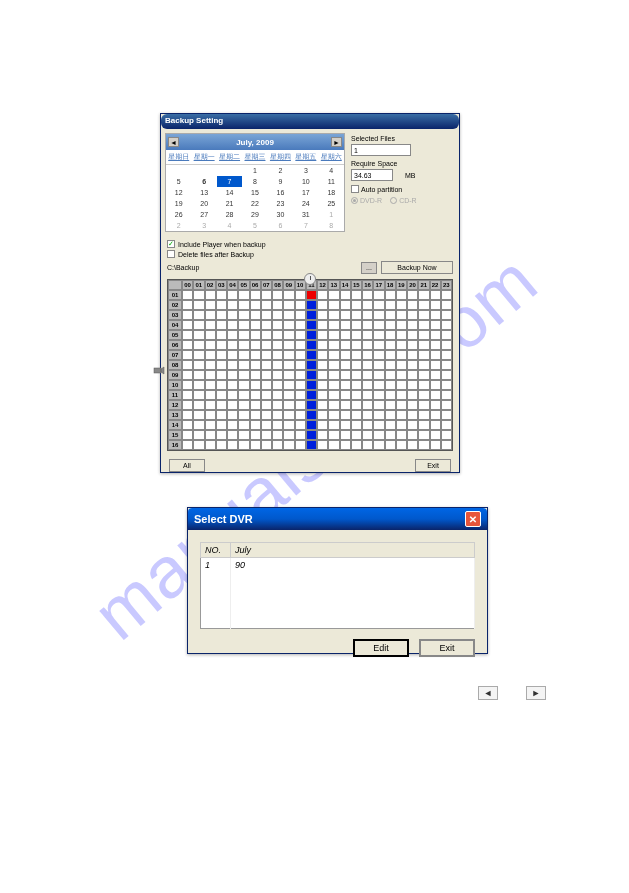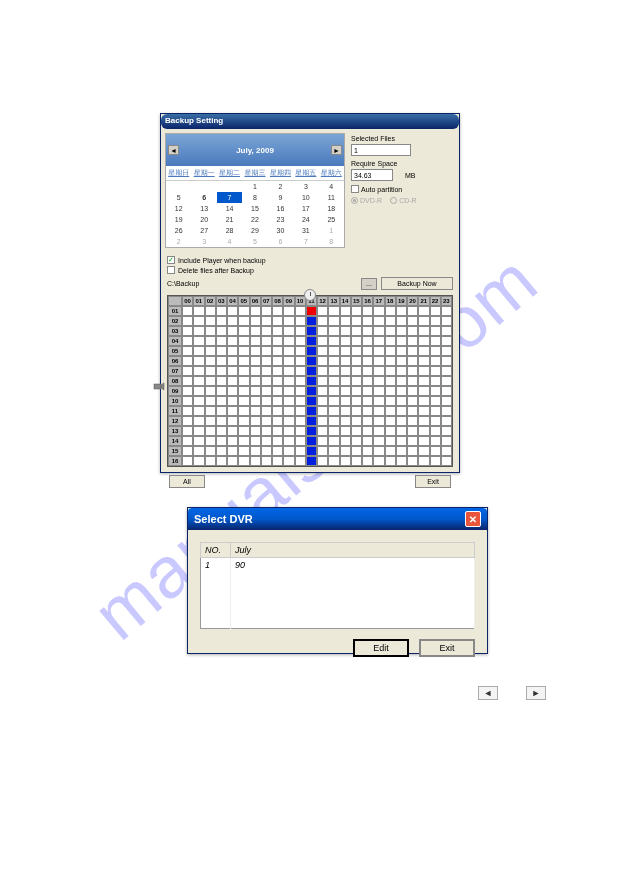--- a/index.html
+++ b/index.html
@@ -10,21 +10,21 @@
   .window1 { position: absolute; left: 160px; top: 113px; width: 300px; height: 360px; border: 1px solid #0a246a; background: #ece9d8; z-index: 2; box-shadow: 0 1px 3px rgba(0,0,0,0.3); }
   .window2 { position: absolute; left: 187px; top: 507px; width: 301px; height: 147px; border: 1px solid #0a246a; background: #ece9d8; z-index: 2; box-shadow: 0 1px 3px rgba(0,0,0,0.3); }
   
   .titlebar { height: 15px; background: linear-gradient(to bottom, #3a6ea5, #0a246a); color: #fff; font-size: 8px; font-weight: bold; padding: 2px 4px; display: flex; align-items: flex-start; border-radius: 6px; }
   .titlebar2 { height: 22px; background: linear-gradient(to bottom, #0066e5, #0058cc 50%, #0a246a); color: #fff; font-size: 11px; font-weight: bold; padding: 3px 6px; display: flex; align-items: center; justify-content: space-between; border-radius: 4px 4px 0 0; }
   .closebtn { width: 16px; height: 16px; background: #e8553a; border: 1px solid #fff; border-radius: 2px; color: #fff; display: flex; align-items: center; justify-content: center; font-size: 10px; font-weight: bold; cursor: pointer; }
   
   .top-area { display: flex; padding: 4px; gap: 4px; }
   
   .calendar { width: 180px; border: 1px solid #aaa; background: #fff; }
-  .cal-header { background: linear-gradient(to bottom, #7aa5d6, #4a7abc); color: #fff; display: flex; align-items: center; justify-content: space-between; height: 13px; padding: 16px 2px; }
+  .cal-header { background: linear-gradient(to bottom, #7aa5d6, #4a7abc); color: #fff; display: flex; align-items: center; justify-content: space-between; height: 13px; padding: 8px 2px; }
   .cal-nav { width: 11px; height: 10px; background: #d4d0c8; border: 1px solid #888; display: flex; align-items: center; justify-content: center; font-size: 7px; cursor: pointer; color: #000; }
   .cal-title { font-size: 8px; font-weight: bold; }
   .cal-grid { display: grid; grid-template-columns: repeat(7, 1fr); font-size: 7px; }
   .cal-dow { text-align: center; padding: 2px 0; color: #4a7abc; text-decoration: underline; border-bottom: 1px solid #ccc; }
   .cal-day { text-align: center; padding: 2px 0; color: #333; }
   .cal-day.sel { background: #0058cc; color: #fff; }
   .cal-day.bold { font-weight: bold; }
   .cal-day.dim { color: #aaa; }
   
   .right-panel { flex: 1; padding: 2px; font-size: 7px; }

